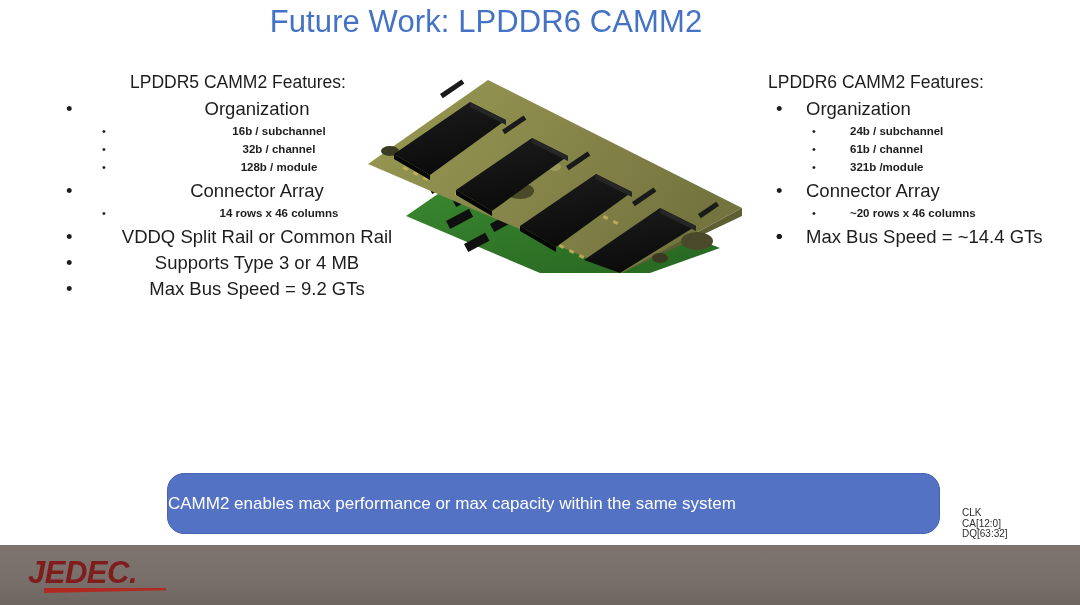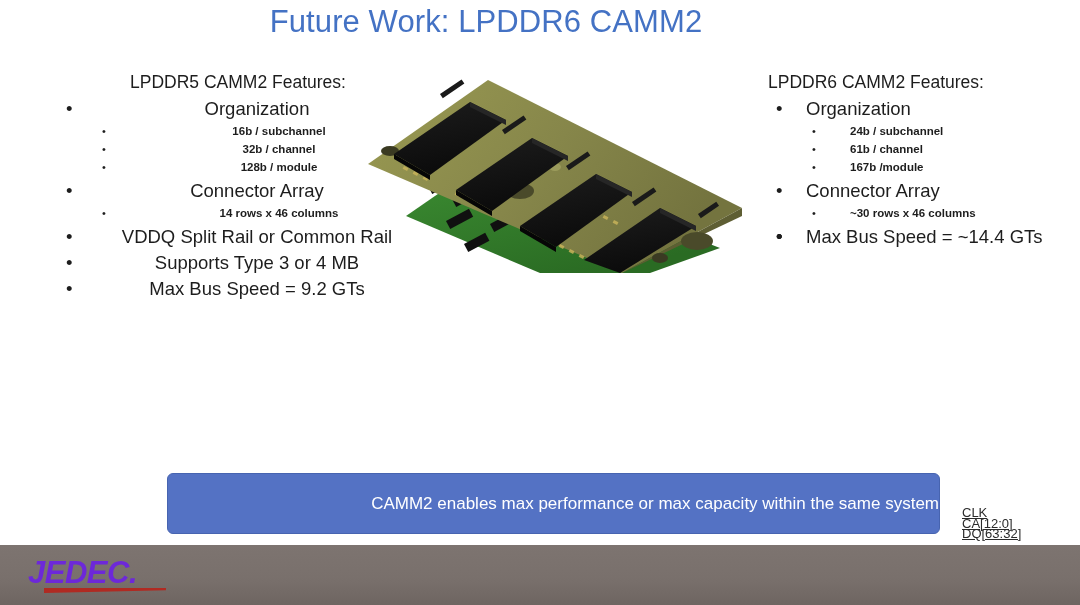--- a/index.html
+++ b/index.html
@@ -105,42 +105,41 @@
 
   
   #callout-banner {
     position: absolute;
     left: 167px;
     top: 473px;
     width: 773px;
     height: 61px;
     background: #5472c4;
     border: 1px solid #4764b0;
-    border-radius: 6px;
+    border-radius: 17px;
     box-sizing: border-box;
     display: flex;
     align-items: center;
-    justify-content: flex-end;
+    justify-content: flex-start;
   }
   #callout-text {
     font-size: 17px;
     color: #ffffff;
     white-space: nowrap;
   }
 
   
   #signal-labels {
     position: absolute;
     left: 962px;
     top: 508px;
-    font-size: 13px;
+    font-size: 10px;
     line-height: 10.5px;
     color: #2b2b2b;
     font-weight: 400;
-    text-decoration: underline;
   }
 
   
   #footer-bar {
     position: absolute;
     left: 0;
     top: 545px;
     width: 1080px;
     height: 60px;
     background: linear-gradient(180deg, #7d7470 0%, #79706c 55%, #6e6561 100%);
@@ -149,21 +148,21 @@
     position: absolute;
     left: 28px;
     top: 557px;
     width: 140px;
     height: 40px;
   }
   #jedec-wordmark {
     font-size: 31px;
     font-weight: 700;
     font-style: italic;
-    color: #6d28d9;
+    color: #7f1d1d;
     letter-spacing: -0.5px;
     line-height: 31px;
     font-family: "Liberation Sans", sans-serif;
   }
   #jedec-swoosh {
     position: absolute;
     left: 16px;
     top: 31px;
     width: 122px;
     height: 5px;
@@ -239,32 +238,32 @@
         <li class="l2">
           <span class="bullet2">•</span>
           <span>24b / subchannel</span>
         </li>
         <li class="l2">
           <span class="bullet2">•</span>
           <span>61b / channel</span>
         </li>
         <li class="l2">
           <span class="bullet2">•</span>
-          <span>167b /module</span>
+          <span>321b /module</span>
         </li>
       </ul>
     </li>
 
     <li class="l1">
       <span class="bullet1">•</span>
       <span>Connector Array</span>
       <ul class="lvl2">
         <li class="l2">
           <span class="bullet2">•</span>
-          <span>~30 rows x 46 columns</span>
+          <span>~20 rows x 46 columns</span>
         </li>
       </ul>
     </li>
 
     <li class="l1">
       <span class="bullet1">•</span>
     </li>
 
     <li class="l1">
       <span class="bullet1">•</span>

